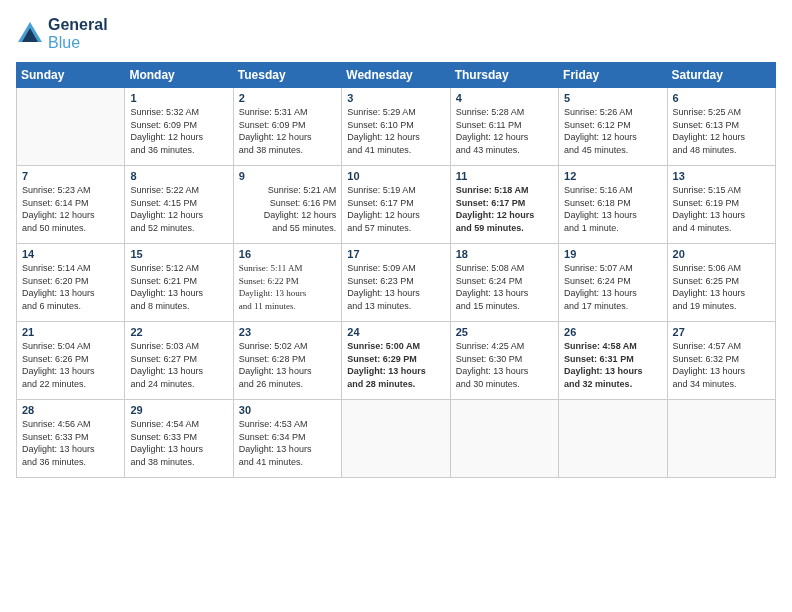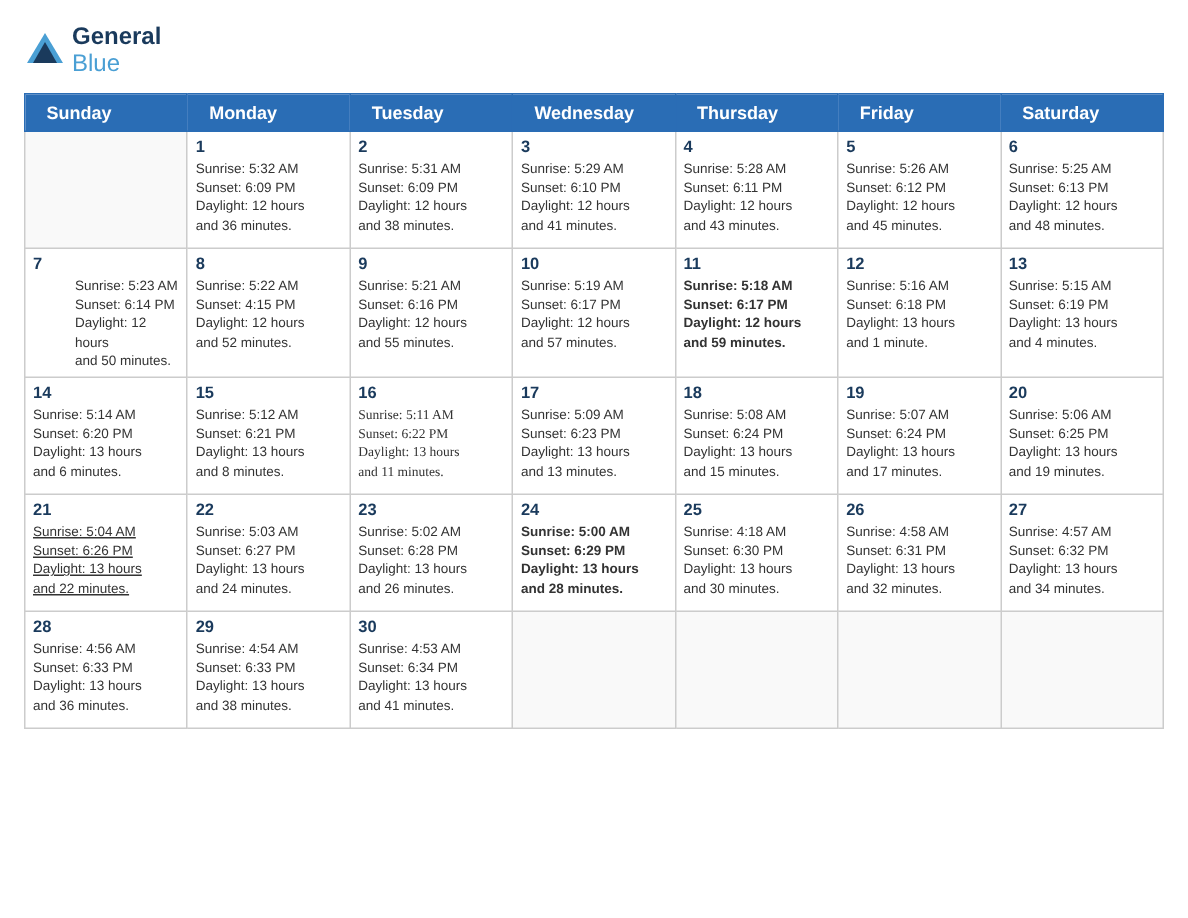--- a/index.html
+++ b/index.html
@@ -45,21 +45,21 @@
     }
     .calendar {
       width: 100%;
       border-collapse: collapse;
       font-size: 10px;
     }
     .calendar th {
       background: #2a6db5;
       color: #fff;
       text-align: left;
-      padding: 5px 14px;
+      padding: 5px 4px;
       font-size: 12px;
       font-weight: bold;
       border: 1px solid #2a6db5;
     }
     .calendar td {
       border: 1px solid #ccc;
       vertical-align: top;
       padding: 4px 5px;
       width: calc(100% / 7);
       height: 78px;
@@ -154,35 +154,35 @@
             <div class="day-num">6</div>
             <div class="day-info" style="white-space: pre-line;">Sunrise: 5:25 AM
 Sunset: 6:13 PM
 Daylight: 12 hours
 and 48 minutes.</div>
           </td>
         </tr>
         <tr>
           <td>
             <div class="day-num">7</div>
-            <div class="day-info" style="white-space: pre-line; margin-left: 28px;">Sunrise: 5:23 AM
+            <div class="day-info" style="white-space: pre-line;">Sunrise: 5:23 AM
 Sunset: 6:14 PM
 Daylight: 12 hours
 and 50 minutes.</div>
           </td>
           <td>
             <div class="day-num">8</div>
             <div class="day-info" style="white-space: pre-line;">Sunrise: 5:22 AM
 Sunset: 4:15 PM
 Daylight: 12 hours
 and 52 minutes.</div>
           </td>
           <td>
             <div class="day-num">9</div>
-            <div class="day-info" style="white-space: pre-line;">Sunrise: 5:21 AM
+            <div class="day-info" style="white-space: pre-line; text-align: right;">Sunrise: 5:21 AM
 Sunset: 6:16 PM
 Daylight: 12 hours
 and 55 minutes.</div>
           </td>
           <td>
             <div class="day-num">10</div>
             <div class="day-info" style="white-space: pre-line;">Sunrise: 5:19 AM
 Sunset: 6:17 PM
 Daylight: 12 hours
 and 57 minutes.</div>
@@ -256,21 +256,21 @@
             <div class="day-num">20</div>
             <div class="day-info" style="white-space: pre-line;">Sunrise: 5:06 AM
 Sunset: 6:25 PM
 Daylight: 13 hours
 and 19 minutes.</div>
           </td>
         </tr>
         <tr>
           <td>
             <div class="day-num">21</div>
-            <div class="day-info" style="white-space: pre-line; text-decoration: underline;">Sunrise: 5:04 AM
+            <div class="day-info" style="white-space: pre-line;">Sunrise: 5:04 AM
 Sunset: 6:26 PM
 Daylight: 13 hours
 and 22 minutes.</div>
           </td>
           <td>
             <div class="day-num">22</div>
             <div class="day-info" style="white-space: pre-line;">Sunrise: 5:03 AM
 Sunset: 6:27 PM
 Daylight: 13 hours
 and 24 minutes.</div>
@@ -284,28 +284,28 @@
           </td>
           <td>
             <div class="day-num">24</div>
             <div class="day-info" style="white-space: pre-line; font-weight: bold;">Sunrise: 5:00 AM
 Sunset: 6:29 PM
 Daylight: 13 hours
 and 28 minutes.</div>
           </td>
           <td>
             <div class="day-num">25</div>
-            <div class="day-info" style="white-space: pre-line;">Sunrise: 4:18 AM
+            <div class="day-info" style="white-space: pre-line;">Sunrise: 4:25 AM
 Sunset: 6:30 PM
 Daylight: 13 hours
 and 30 minutes.</div>
           </td>
           <td>
             <div class="day-num">26</div>
-            <div class="day-info" style="white-space: pre-line;">Sunrise: 4:58 AM
+            <div class="day-info" style="white-space: pre-line; font-weight: bold;">Sunrise: 4:58 AM
 Sunset: 6:31 PM
 Daylight: 13 hours
 and 32 minutes.</div>
           </td>
           <td>
             <div class="day-num">27</div>
             <div class="day-info" style="white-space: pre-line;">Sunrise: 4:57 AM
 Sunset: 6:32 PM
 Daylight: 13 hours
 and 34 minutes.</div>

